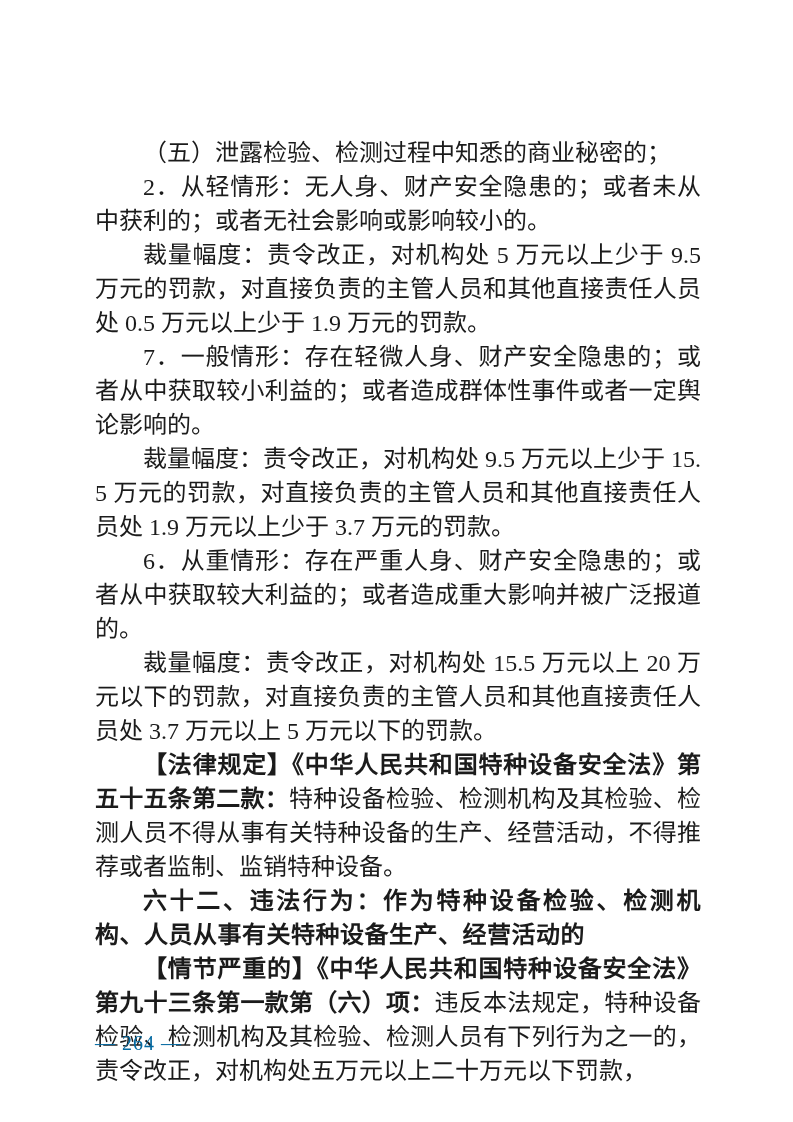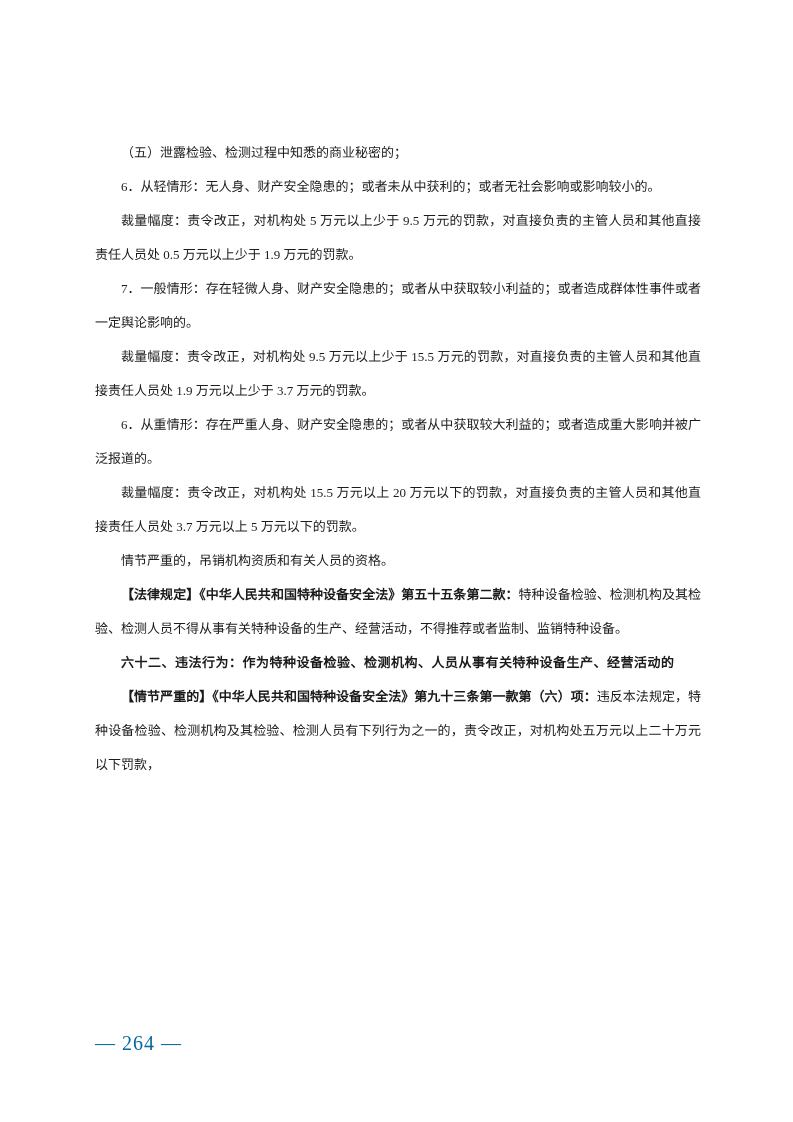--- a/index.html
+++ b/index.html
@@ -18,21 +18,21 @@
   }
   .content {
     position: absolute;
     left: 95px;
     top: 136px;
     width: 606px;
     text-align: justify;
   }
   .para {
     margin: 0;
-    font-size: 13px;
+    font-size: 24px;
     line-height: 34px;
     text-indent: 2em;
     word-break: break-all;
   }
   .para .bold {
     font-weight: 700;
   }
   .para.heading {
     font-family: "Liberation Sans", "DejaVu Sans", sans-serif;
     font-weight: 700;
@@ -51,27 +51,26 @@
     font-family: "Liberation Serif", "DejaVu Serif", serif;
     color: #0369a1;
   }
 </style>
 </head>
 <body>
 
 <div class="page">
   <main class="content" id="content">
       <p class="para body"><span>（五）泄露检验、检测过程中知悉的商业秘密的；</span></p>
-      <p class="para body"><span>6．从轻情形：无人身、财产安全隐患的；或者未从中获利的；或者无社会影响或影响较小的。</span></p>
+      <p class="para body"><span>2．从轻情形：无人身、财产安全隐患的；或者未从中获利的；或者无社会影响或影响较小的。</span></p>
       <p class="para body"><span>裁量幅度：责令改正，对机构处 5 万元以上少于 9.5 万元的罚款，对直接负责的主管人员和其他直接责任人员处 0.5 万元以上少于 1.9 万元的罚款。</span></p>
       <p class="para body"><span>7．一般情形：存在轻微人身、财产安全隐患的；或者从中获取较小利益的；或者造成群体性事件或者一定舆论影响的。</span></p>
       <p class="para body"><span>裁量幅度：责令改正，对机构处 9.5 万元以上少于 15.5 万元的罚款，对直接负责的主管人员和其他直接责任人员处 1.9 万元以上少于 3.7 万元的罚款。</span></p>
       <p class="para body"><span>6．从重情形：存在严重人身、财产安全隐患的；或者从中获取较大利益的；或者造成重大影响并被广泛报道的。</span></p>
       <p class="para body"><span>裁量幅度：责令改正，对机构处 15.5 万元以上 20 万元以下的罚款，对直接负责的主管人员和其他直接责任人员处 3.7 万元以上 5 万元以下的罚款。</span></p>
-      <p class="para body"><span>情节严重的，吊销机构资质和有关人员的资格。</span></p>
       <p class="para body"><span class="bold">【法律规定】《中华人民共和国特种设备安全法》第五十五条第二款：</span><span>特种设备检验、检测机构及其检验、检测人员不得从事有关特种设备的生产、经营活动，不得推荐或者监制、监销特种设备。</span></p>
       <p class="para heading"><span class="bold">六十二、违法行为：作为特种设备检验、检测机构、人员从事有关特种设备生产、经营活动的</span></p>
       <p class="para body"><span class="bold">【情节严重的】《中华人民共和国特种设备安全法》第九十三条第一款第（六）项：</span><span>违反本法规定，特种设备检验、检测机构及其检验、检测人员有下列行为之一的，责令改正，对机构处五万元以上二十万元以下罚款，</span></p>
     </main>
   <footer class="footer">
     <span>— 264 —</span>
   </footer>
 </div>
 
 </body></html>

